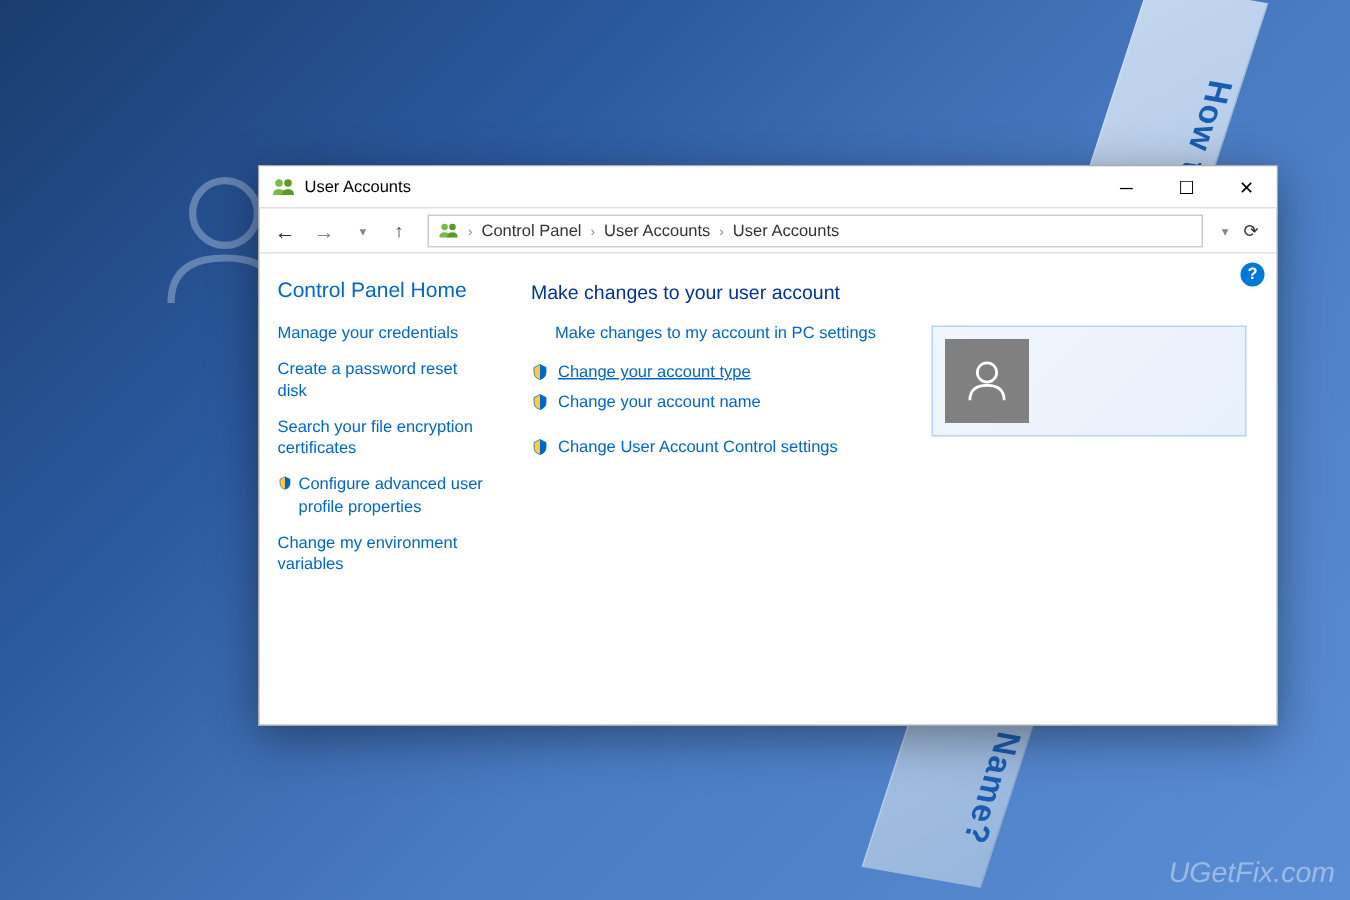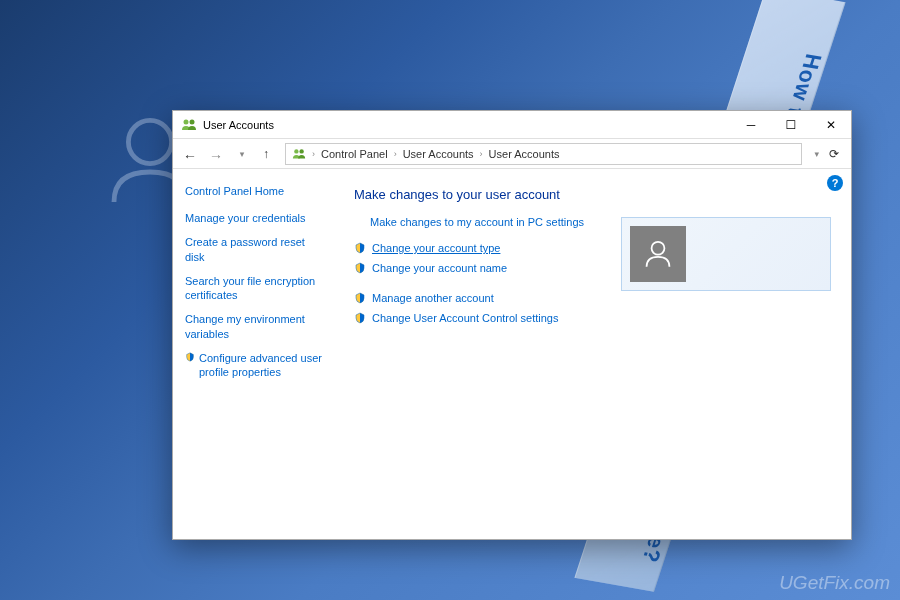--- a/index.html
+++ b/index.html
@@ -26,21 +26,21 @@
       border-right: 1px solid rgba(100,130,170,0.3);
       display: flex; align-items: flex-start; justify-content: center;
       padding-top: 30px;
       writing-mode: vertical-rl;
       font-size: 22px; font-weight: 600; color: #1a5cb0;
       letter-spacing: 1px;
     }
     
     .window {
       position: absolute; left: 172px; top: 110px;
-      width: 680px; height: 430px;
+      width: 680px; height: 374px;
       background: #ffffff;
       border: 1px solid #aaa;
       box-shadow: 0 8px 30px rgba(0,0,0,0.4);
       display: flex; flex-direction: column;
       font-size: 11px;
     }
     
     .titlebar {
       height: 28px; display: flex; align-items: center;
       padding-left: 8px; border-bottom: 1px solid #e0e0e0;
@@ -67,21 +67,21 @@
     .searchbox { width: 150px; height: 22px; border: 1px solid #ccc; padding: 0 6px; display: flex; align-items: center; color: #888; font-size: 11px; }
     
     .content { flex: 1; display: flex; position: relative; }
     
     .help-icon { position: absolute; right: 8px; top: 6px; width: 16px; height: 16px; border-radius: 50%; background: #0078d7; color: #fff; display: flex; align-items: center; justify-content: center; font-size: 11px; font-weight: 600; }
     
     .sidebar {
       width: 165px; padding: 16px 12px;
       border-right: 0;
     }
-    .sidebar-home { color: #0066cc; font-size: 11px; margin-bottom: 14px; }
+    .sidebar-home { color: #0066cc; font-size: 14px; margin-bottom: 14px; }
     .sidebar-link { color: #0066cc; font-size: 11px; margin-bottom: 10px; line-height: 1.3; display: block; }
     .sidebar-link.with-icon { display: flex; align-items: flex-start; gap: 4px; }
     .shield-bullet { width: 10px; height: 10px; flex-shrink: 0; margin-top: 1px; }
     
     .main-panel { flex: 1; padding: 18px 16px; }
     .main-heading { font-size: 13px; color: #003399; margin-bottom: 14px; font-weight: 400; }
     .pc-settings-link { color: #0066cc; font-size: 11px; margin-bottom: 14px; display: block; margin-left: 16px; }
     
     .action-list { margin-bottom: 18px; }
     .action-item { display: flex; align-items: center; gap: 6px; margin-bottom: 8px; }
@@ -167,28 +167,28 @@
   </div>
 
   <div class="content">
     <div class="help-icon">?</div>
 
     <div class="sidebar">
       <div class="sidebar-home">Control Panel Home</div>
       <a class="sidebar-link">Manage your credentials</a>
       <a class="sidebar-link">Create a password reset disk</a>
       <a class="sidebar-link">Search your file encryption certificates</a>
-      <a class="sidebar-link">Change my environment variables</a>
       <a class="sidebar-link with-icon">
         <svg class="shield-bullet" viewBox="0 0 12 12">
             <path d="M6 1 L10 3 L10 6 Q10 10 6 11 Q2 10 2 6 L2 3 Z" fill="#ffc83d" stroke="#0066cc" stroke-width="0.5"></path>
             <path d="M6 1 L10 3 L10 6 Q10 10 6 11 L6 1 Z" fill="#0066cc"></path>
           </svg>
         <span>Configure advanced user profile properties</span>
       </a>
+      <a class="sidebar-link">Change my environment variables</a>
     </div>
 
     <div class="main-panel">
       <div class="main-heading">Make changes to your user account</div>
       <a class="pc-settings-link">Make changes to my account in PC settings</a>
 
       <div class="action-list">
         <div class="action-item">
           <svg class="shield-icon" viewBox="0 0 12 12">
               <path d="M6 1 L10 3 L10 6 Q10 10 6 11 Q2 10 2 6 L2 3 Z" fill="#ffc83d" stroke="#0066cc" stroke-width="0.5"></path>
@@ -204,27 +204,20 @@
           <a class="action-link">Change your account name</a>
         </div>
       </div>
 
       <div class="action-list">
         <div class="action-item">
           <svg class="shield-icon" viewBox="0 0 12 12">
               <path d="M6 1 L10 3 L10 6 Q10 10 6 11 Q2 10 2 6 L2 3 Z" fill="#ffc83d" stroke="#0066cc" stroke-width="0.5"></path>
               <path d="M6 1 L10 3 L10 6 Q10 10 6 11 L6 1 Z" fill="#0066cc"></path>
             </svg>
-          <a class="action-link">Manage another account</a>
-        </div>
-        <div class="action-item">
-          <svg class="shield-icon" viewBox="0 0 12 12">
-              <path d="M6 1 L10 3 L10 6 Q10 10 6 11 Q2 10 2 6 L2 3 Z" fill="#ffc83d" stroke="#0066cc" stroke-width="0.5"></path>
-              <path d="M6 1 L10 3 L10 6 Q10 10 6 11 L6 1 Z" fill="#0066cc"></path>
-            </svg>
           <a class="action-link">Change User Account Control settings</a>
         </div>
       </div>
 
       <div class="account-card">
         <div class="account-avatar">
           <svg viewBox="0 0 56 56" width="40" height="40">
               <circle cx="28" cy="20" r="9" fill="none" stroke="#fff" stroke-width="2.5"></circle>
               <path d="M12 46 Q12 32 28 32 Q44 32 44 46" fill="none" stroke="#fff" stroke-width="2.5"></path>
             </svg>

